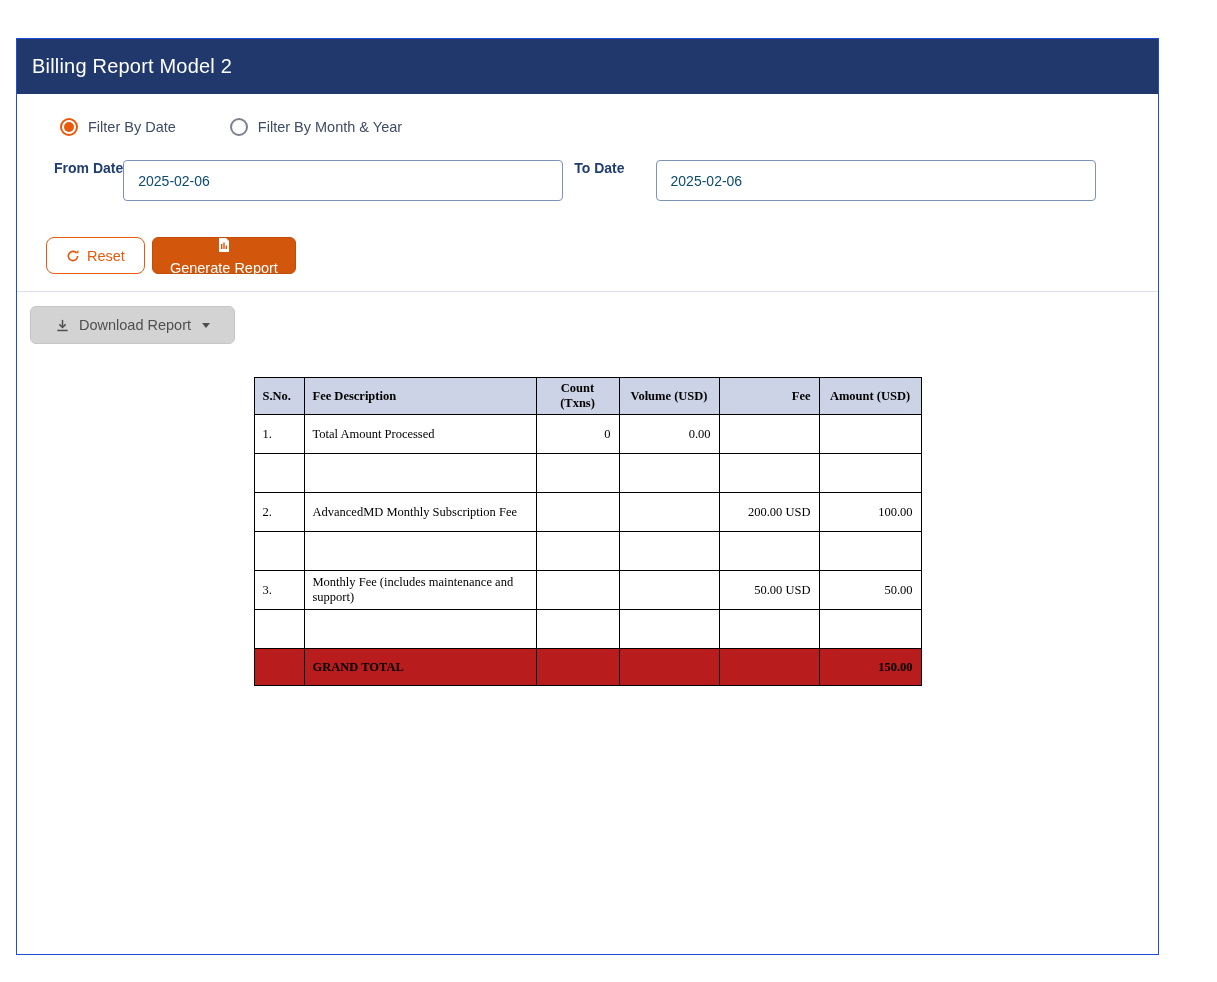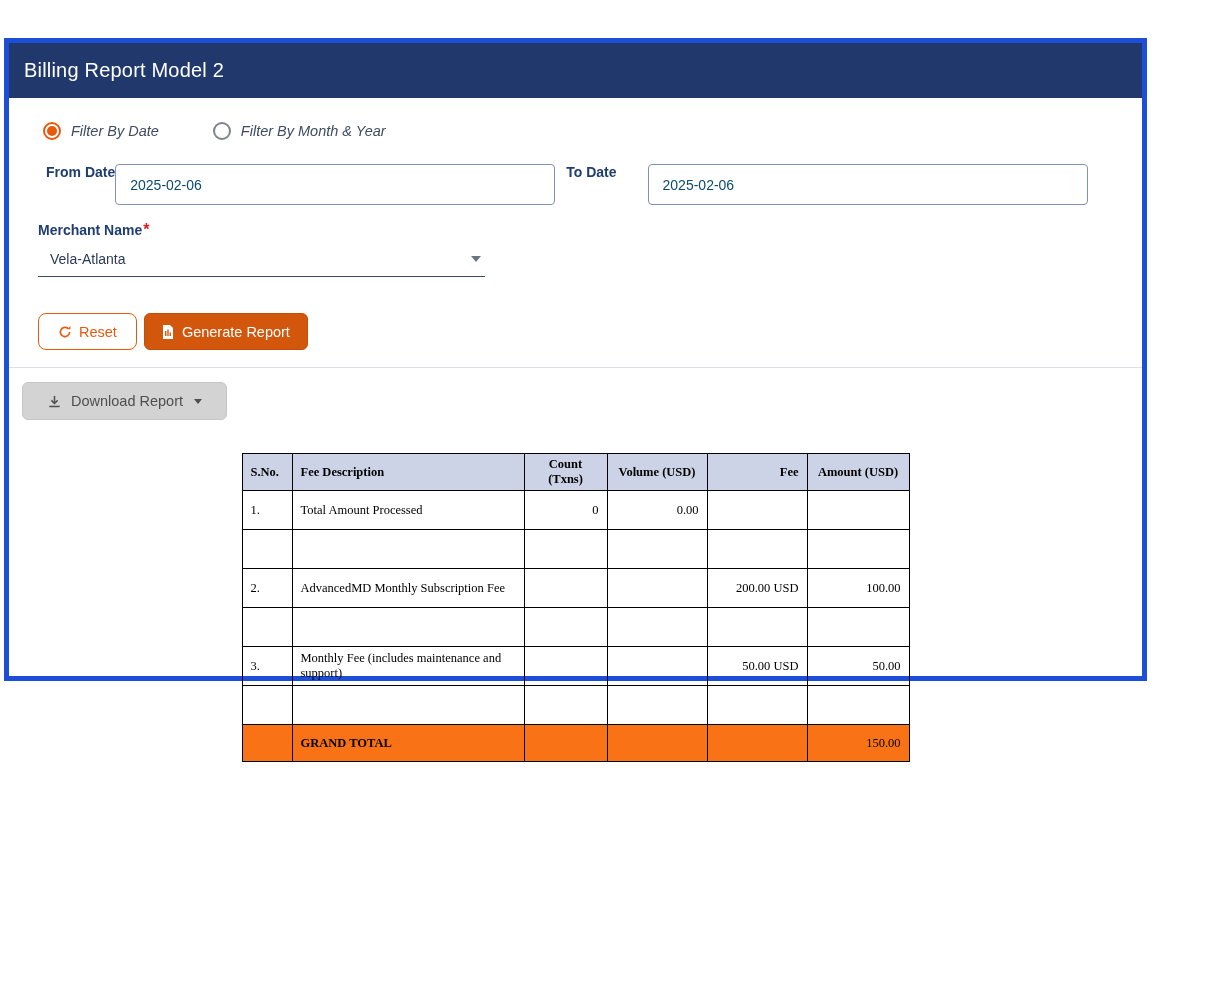--- a/index.html
+++ b/index.html
@@ -3,34 +3,34 @@
 <meta charset="utf-8">
 <style>
   * { box-sizing: border-box; }
   html,body { margin:0; padding:0; background:#ffffff; }
   body {
     width:1217px; height:982px;
     font-family:"Liberation Sans", sans-serif;
     position:relative;
   }
   .card {
-    position:absolute; left:4px; top:38px;
-    width:1143px; height:643px;
-    border:5px solid #1d4ed8;
+    position:absolute; left:16px; top:38px;
+    width:1143px; height:917px;
+    border:1px solid #1d4ed8;
     background:#ffffff;
   }
   .card-header {
     background:#20386b; color:#ffffff;
     height:55px; display:flex; align-items:center;
     padding-left:15px; font-size:20px; letter-spacing:.2px;
   }
   .card-body { padding-top:24px; }
 
   
-  .radio-row { display:flex; align-items:center; margin-left:34px; gap:10px;font-style:italic; }
+  .radio-row { display:flex; align-items:center; margin-left:43px; gap:10px; }
   .radio-group { display:flex; align-items:center; gap:10px; cursor:pointer; }
   .radio-group + .radio-group { margin-left:28px;padding-left:16px; }
   .radio {
     width:18px; height:18px; border-radius:50%;
     border:2px solid #7d838d; position:relative; flex:0 0 auto; background:#fff;
   }
   .radio.selected { border-color:#e8590c; }
   .radio.selected::after {
     content:""; position:absolute; inset:2px; border-radius:50%; background:#e8590c;
   }
@@ -70,20 +70,21 @@
     background:#ffffff; border:1px solid #e8590c; border-radius:8px;
     color:#e8590c; font-size:14.5px; cursor:pointer;
     font-family:"Liberation Sans", sans-serif;
   }
   .btn-generate {
     display:inline-flex; align-items:center; gap:8px;
     height:37px; padding:0 17px;
     background:#d2570c; border:1px solid #c24f08; border-radius:6px;
     color:#ffffff; font-size:14.5px; cursor:pointer;
     font-family:"Liberation Sans", sans-serif;
+    flex-direction:column;
   }
   .divider { border:none; border-top:1px solid #dcdfe6; margin:17px 0 0 0; }
 
   .btn-download {
     display:inline-flex; align-items:center; gap:9px;
     margin:14px 0 0 13px; height:38px; padding:0 24px;
     background:#d3d3d3; border:1px solid #c6c6c6; border-radius:6px;
     color:#4f4f4f; font-size:14.5px; cursor:pointer;
     font-family:"Liberation Sans", sans-serif;
   }
@@ -108,23 +109,23 @@
   .report-table td { height:39px; }
   .col-sno   { width:50px; }
   .col-desc  { width:232px; }
   .col-count { width:83px; }
   .col-vol   { width:100px; }
   .col-fee   { width:100px; }
   .col-amt   { width:102px; }
   .al { text-align:left; }
   .ac { text-align:center; }
   .ar { text-align:right; }
-  .grand-row td { background:#f97316; height:37px; }
+  .grand-row td { background:#b91c1c; height:37px; }
   .grand-row .gt-label { font-weight:bold; }
-  .grand-row .gt-amount { font-weight:normal; text-align:right; }
+  .grand-row .gt-amount { font-weight:bold; text-align:right; }
 </style>
 </head>
 <body>
 
 <div class="card">
   <div class="card-header">
     <span>Billing Report Model 2</span>
   </div>
 
   <div class="card-body">
@@ -147,29 +148,20 @@
         <span class="field-label">From Date</span>
         <input class="date-input" type="text" value="2025-02-06" style="">
       </div>
       <div class="field">
         <span class="field-label">To Date</span>
         <input class="date-input" type="text" value="2025-02-06" style="">
       </div>
     </div>
 
     
-    <div class="merchant-block">
-      <div>
-        <span class="merchant-label">Merchant Name</span><span class="required">*</span>
-      </div>
-      <div class="merchant-select">
-        <span class="merchant-value">Vela-Atlanta</span>
-        <span class="caret-down"></span>
-      </div>
-    </div>
 
     
     <div class="btn-row">
       <button class="btn-reset">
         <span style="display:inline-flex;">
           <svg width="14" height="14" viewBox="0 0 16 16">
             <path d="M13.3 8a5.3 5.3 0 1 1-1.7-3.9" fill="none" stroke="#e8590c" stroke-width="1.9"></path>
             <path d="M14.2 1.2v3.6h-3.6z" fill="#e8590c"></path>
           </svg>
         </span>

